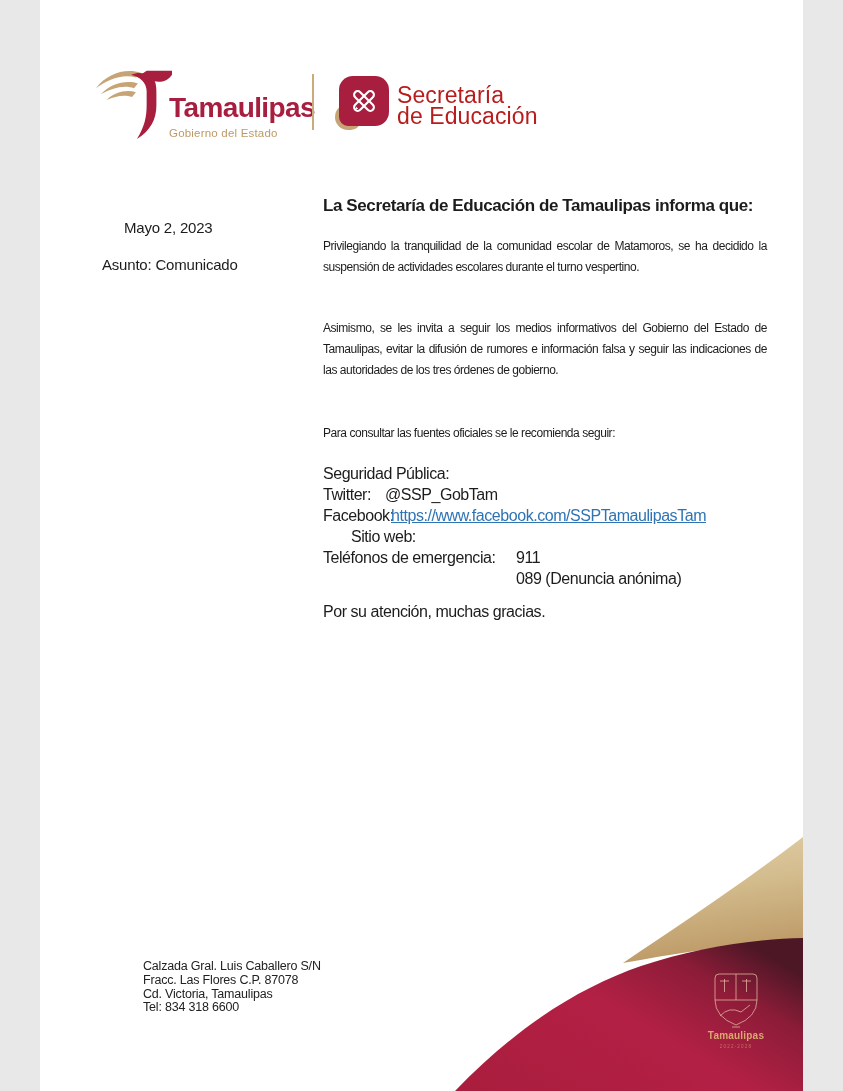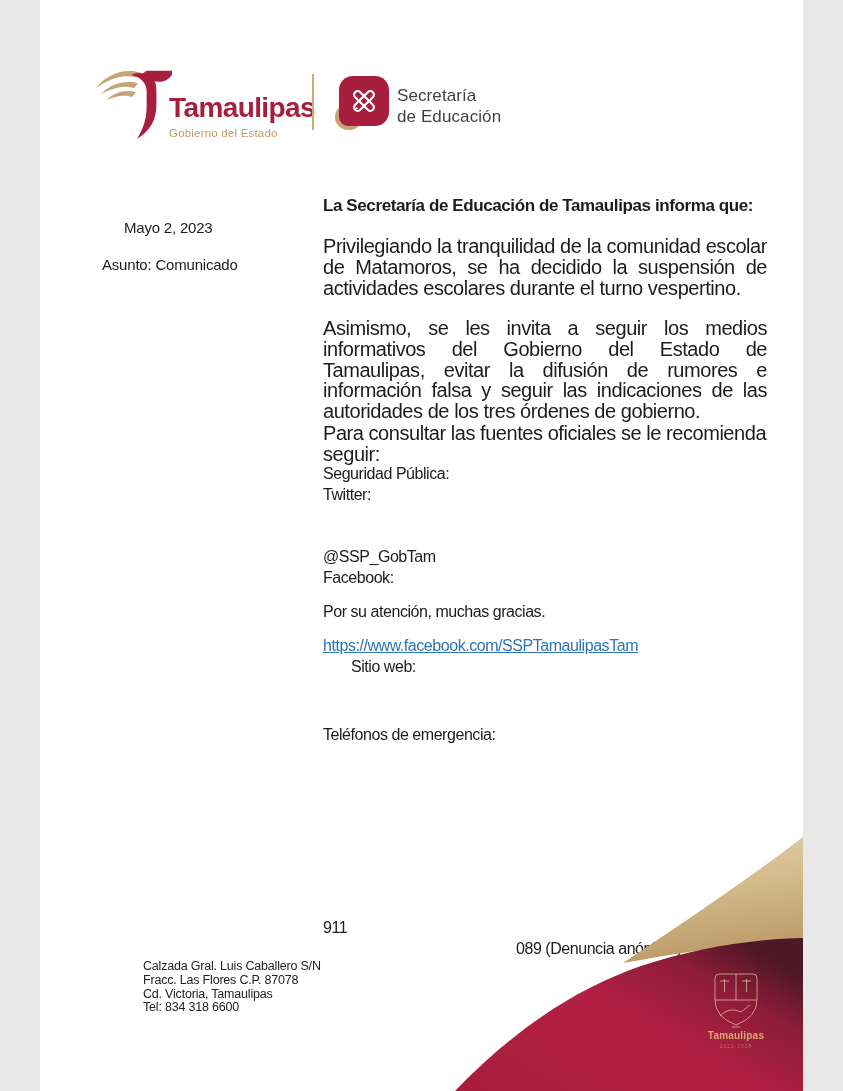--- a/index.html
+++ b/index.html
@@ -34,43 +34,43 @@
     width: 26px; height: 26px; background: #c6a475;
     border-radius: 50% 4px 40% 50%;
   }
   .se-face {
     position: absolute; inset: 0; background: #a81e3e;
     border-radius: 14px 14px 14px 9px;
     display: flex; align-items: center; justify-content: center;
   }
   .se-text {
     position: absolute; left: 357px; top: 85px;
-    font-size: 17px; color: #404040; line-height: 21px; letter-spacing: 0.1px;
+    font-size: 23px; color: #b91c1c; line-height: 21px; letter-spacing: 0.1px;
   }
 
   
   .meta-date { position: absolute; left: 62px; top: 219px; font-size: 15px; letter-spacing: -0.2px; margin-left: 22px; }
   .meta-subject { position: absolute; left: 62px; top: 256px; font-size: 15px; letter-spacing: -0.2px; }
 
   
   .doc-col { position: absolute; left: 283px; top: 0; width: 444px; }
   .doc-col > * { position: absolute; left: 0; width: 444px; }
   .doc-title {
     top: 196px; font-size: 17px; font-weight: bold; text-align: left;
     letter-spacing: -0.4px; white-space: nowrap;
   }
   .para {
-    font-size: 20px; line-height: 20.8px; letter-spacing: -0.45px;
+    font-size: 12px; line-height: 20.8px; letter-spacing: -0.45px;
     text-align: justify;
   }
   .p1 { top: 236px; }
   .p2 { top: 318px; }
   .p3 { top: 423px; text-align: left; }
   .sources { top: 463px; font-size: 16px; line-height: 21px; letter-spacing: -0.45px; }
-  .src-row { display: flex; flex-direction: column; }
+  .src-row { display: flex; }
   .src-label.tw { width: 62px; flex: 0 0 62px; }
   .src-label.fb { width: 68px; flex: 0 0 68px; }
   .src-label.sw { width: 68px; flex: 0 0 68px; margin-left: 28px; }
   .src-label.tel { width: 193px; flex: 0 0 193px; }
   .indent-193 { padding-left: 193px; }
   a.doc-link { color: #2e74b5; text-decoration: underline; }
   .closing { top: 603px; font-size: 16px; letter-spacing: -0.45px; }
 
   
   .footer-address {

